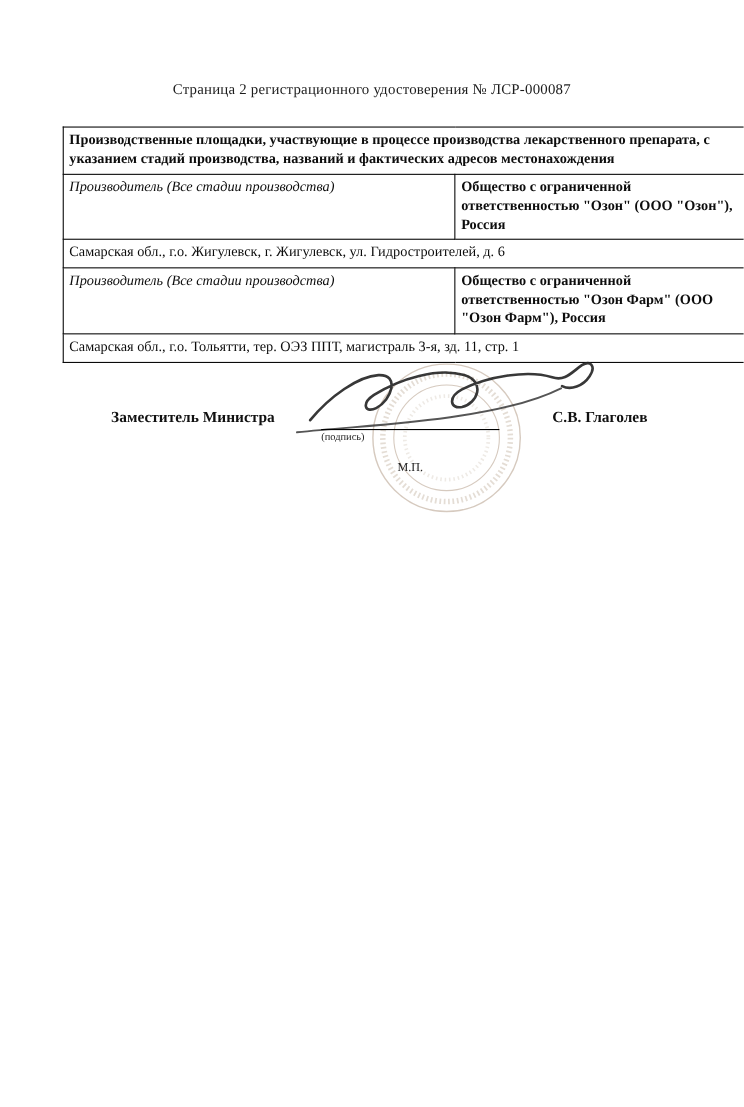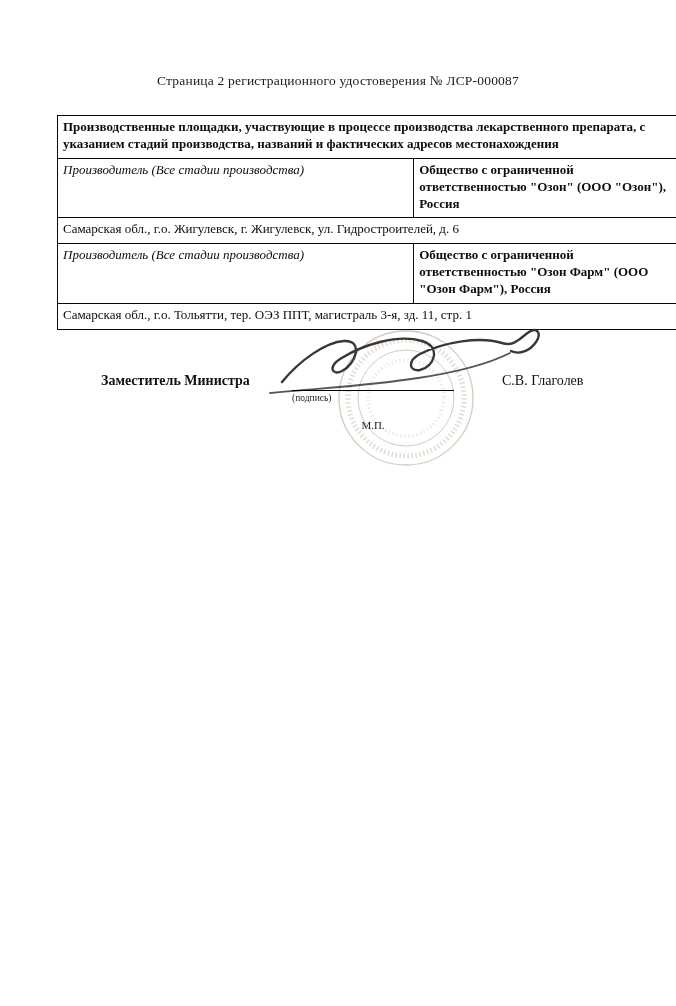--- a/index.html
+++ b/index.html
@@ -35,21 +35,21 @@
   .role-cell { font-weight: normal; font-style: italic; width: 57%; }
   .company-cell { font-weight: bold; padding-left: 9px; margin-top: 32px; }
   .addr-cell { padding-top: 2px; padding-bottom: 3px; }
 
   .sig-title {
     position: absolute; left: 57px; top: 373px;
     font-size: 14px; font-weight: bold; margin-left: 44px;
   }
   .sig-name {
     position: absolute; left: 502px; top: 373px;
-    font-size: 14px; font-weight: normal;
+    font-size: 14px; font-weight: bold;
   }
   .sig-line {
     position: absolute; left: 292px; top: 390px; width: 162px;
     border-top: 1.4px solid #000;
   }
   .sig-caption {
     position: absolute; left: 292px; top: 393px; width: 162px;
     text-align: left; font-size: 9.5px; color: #222;
   }
   .seal-mark {

